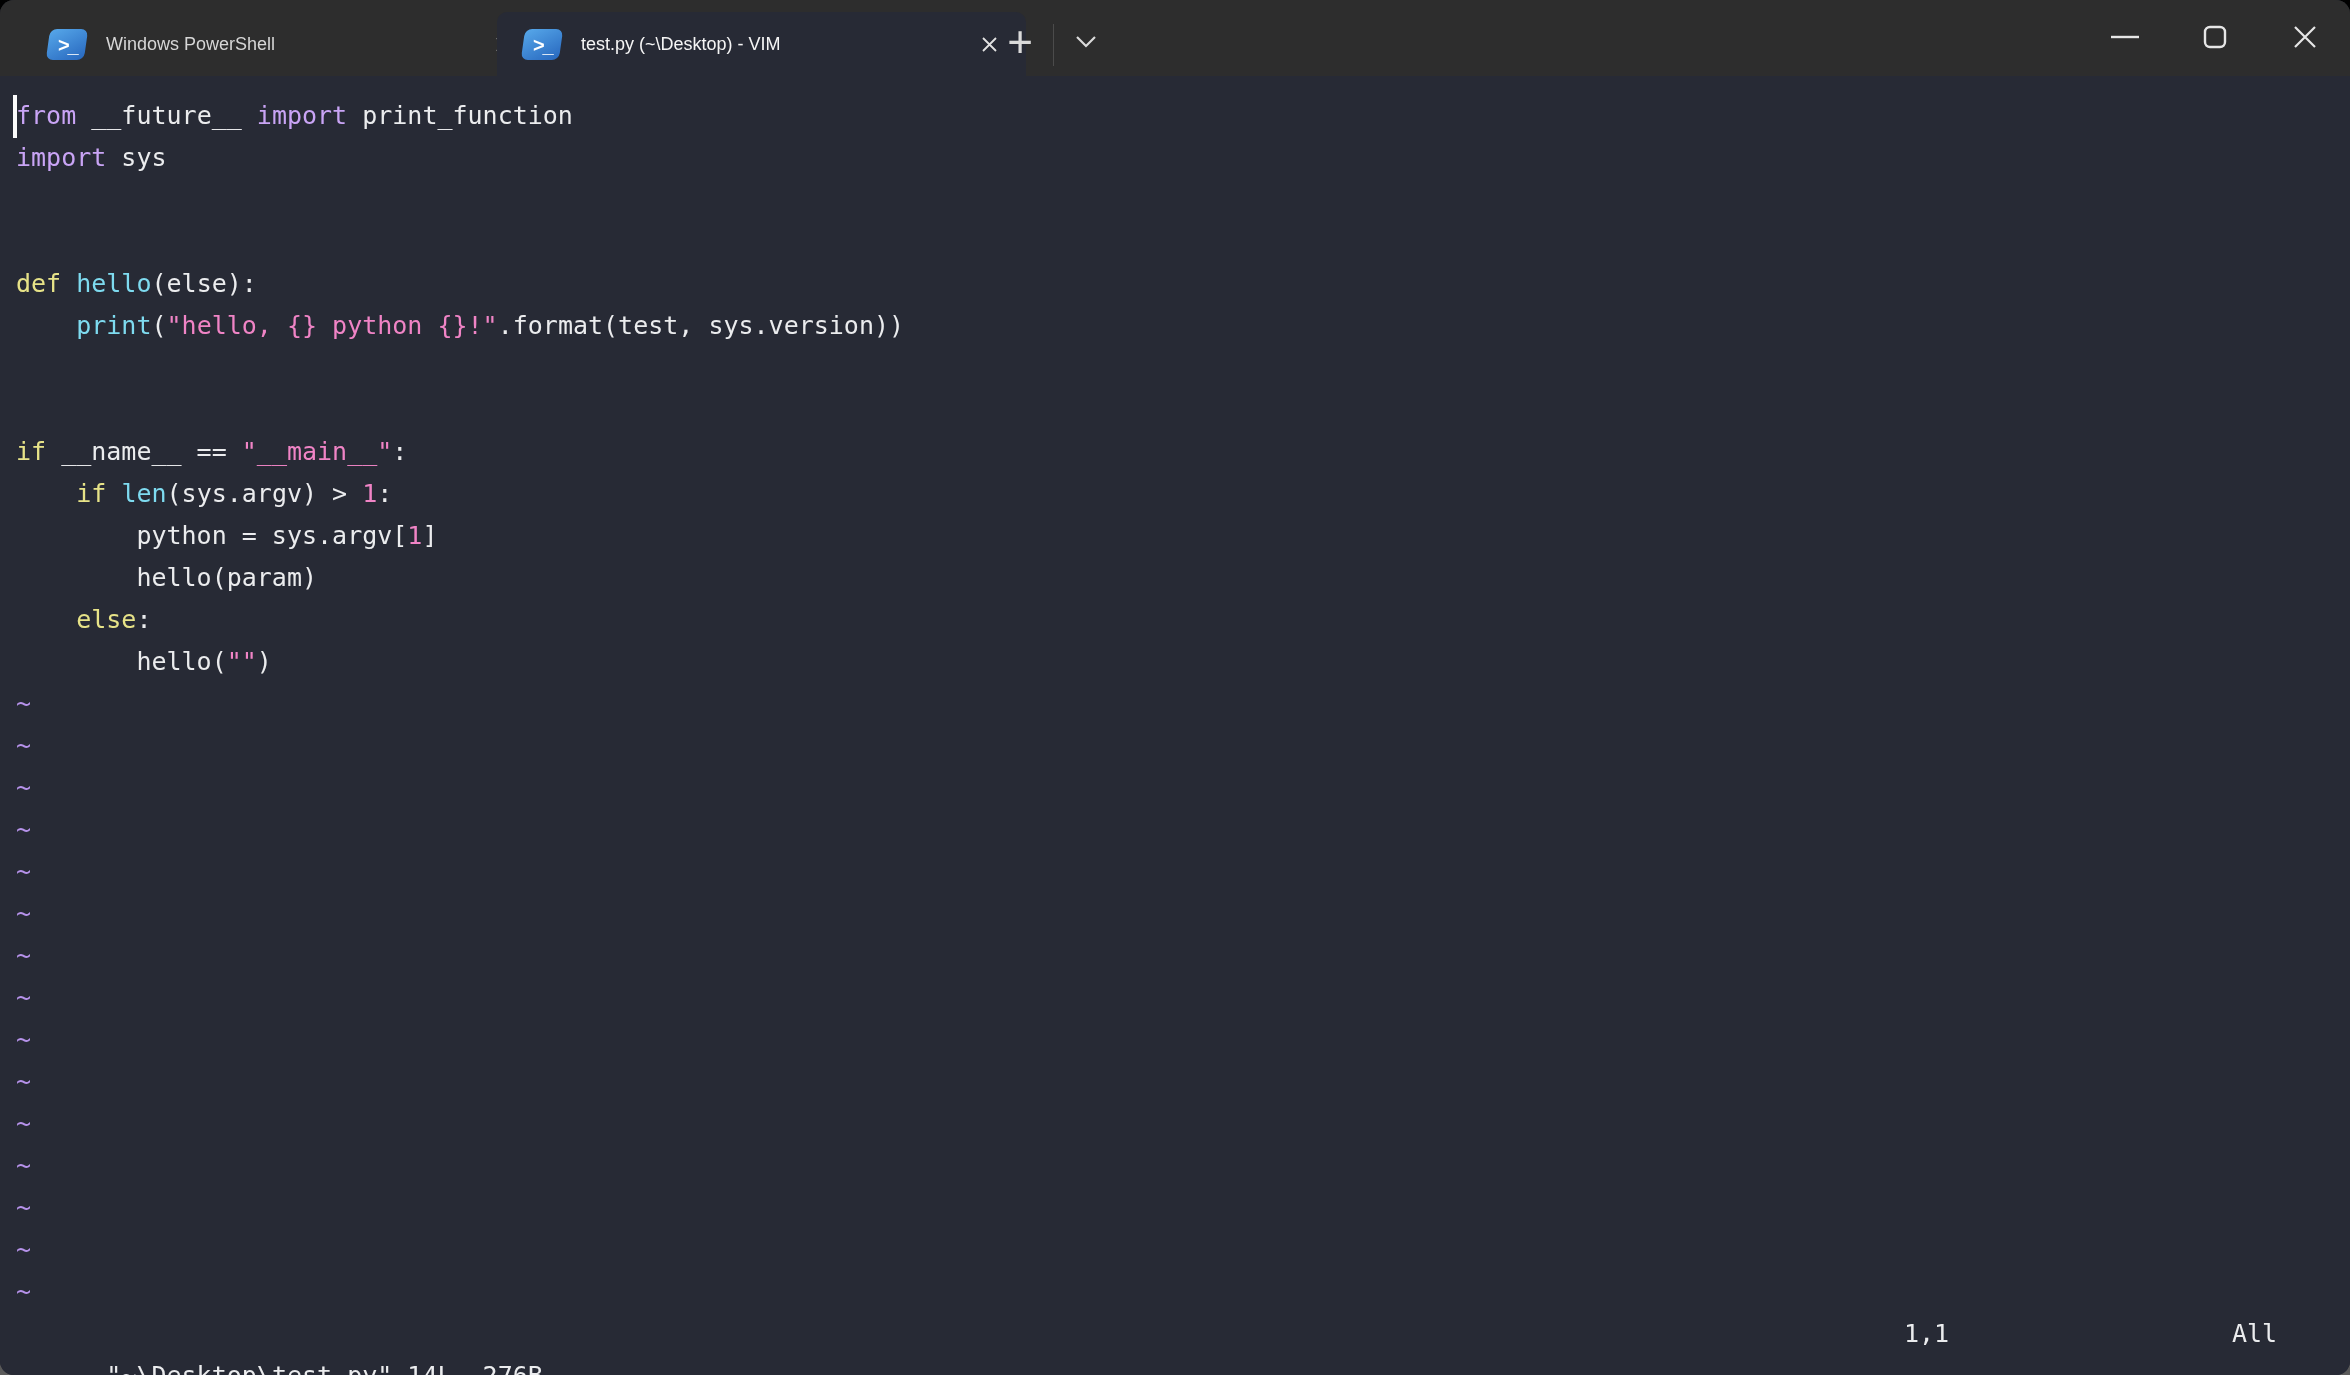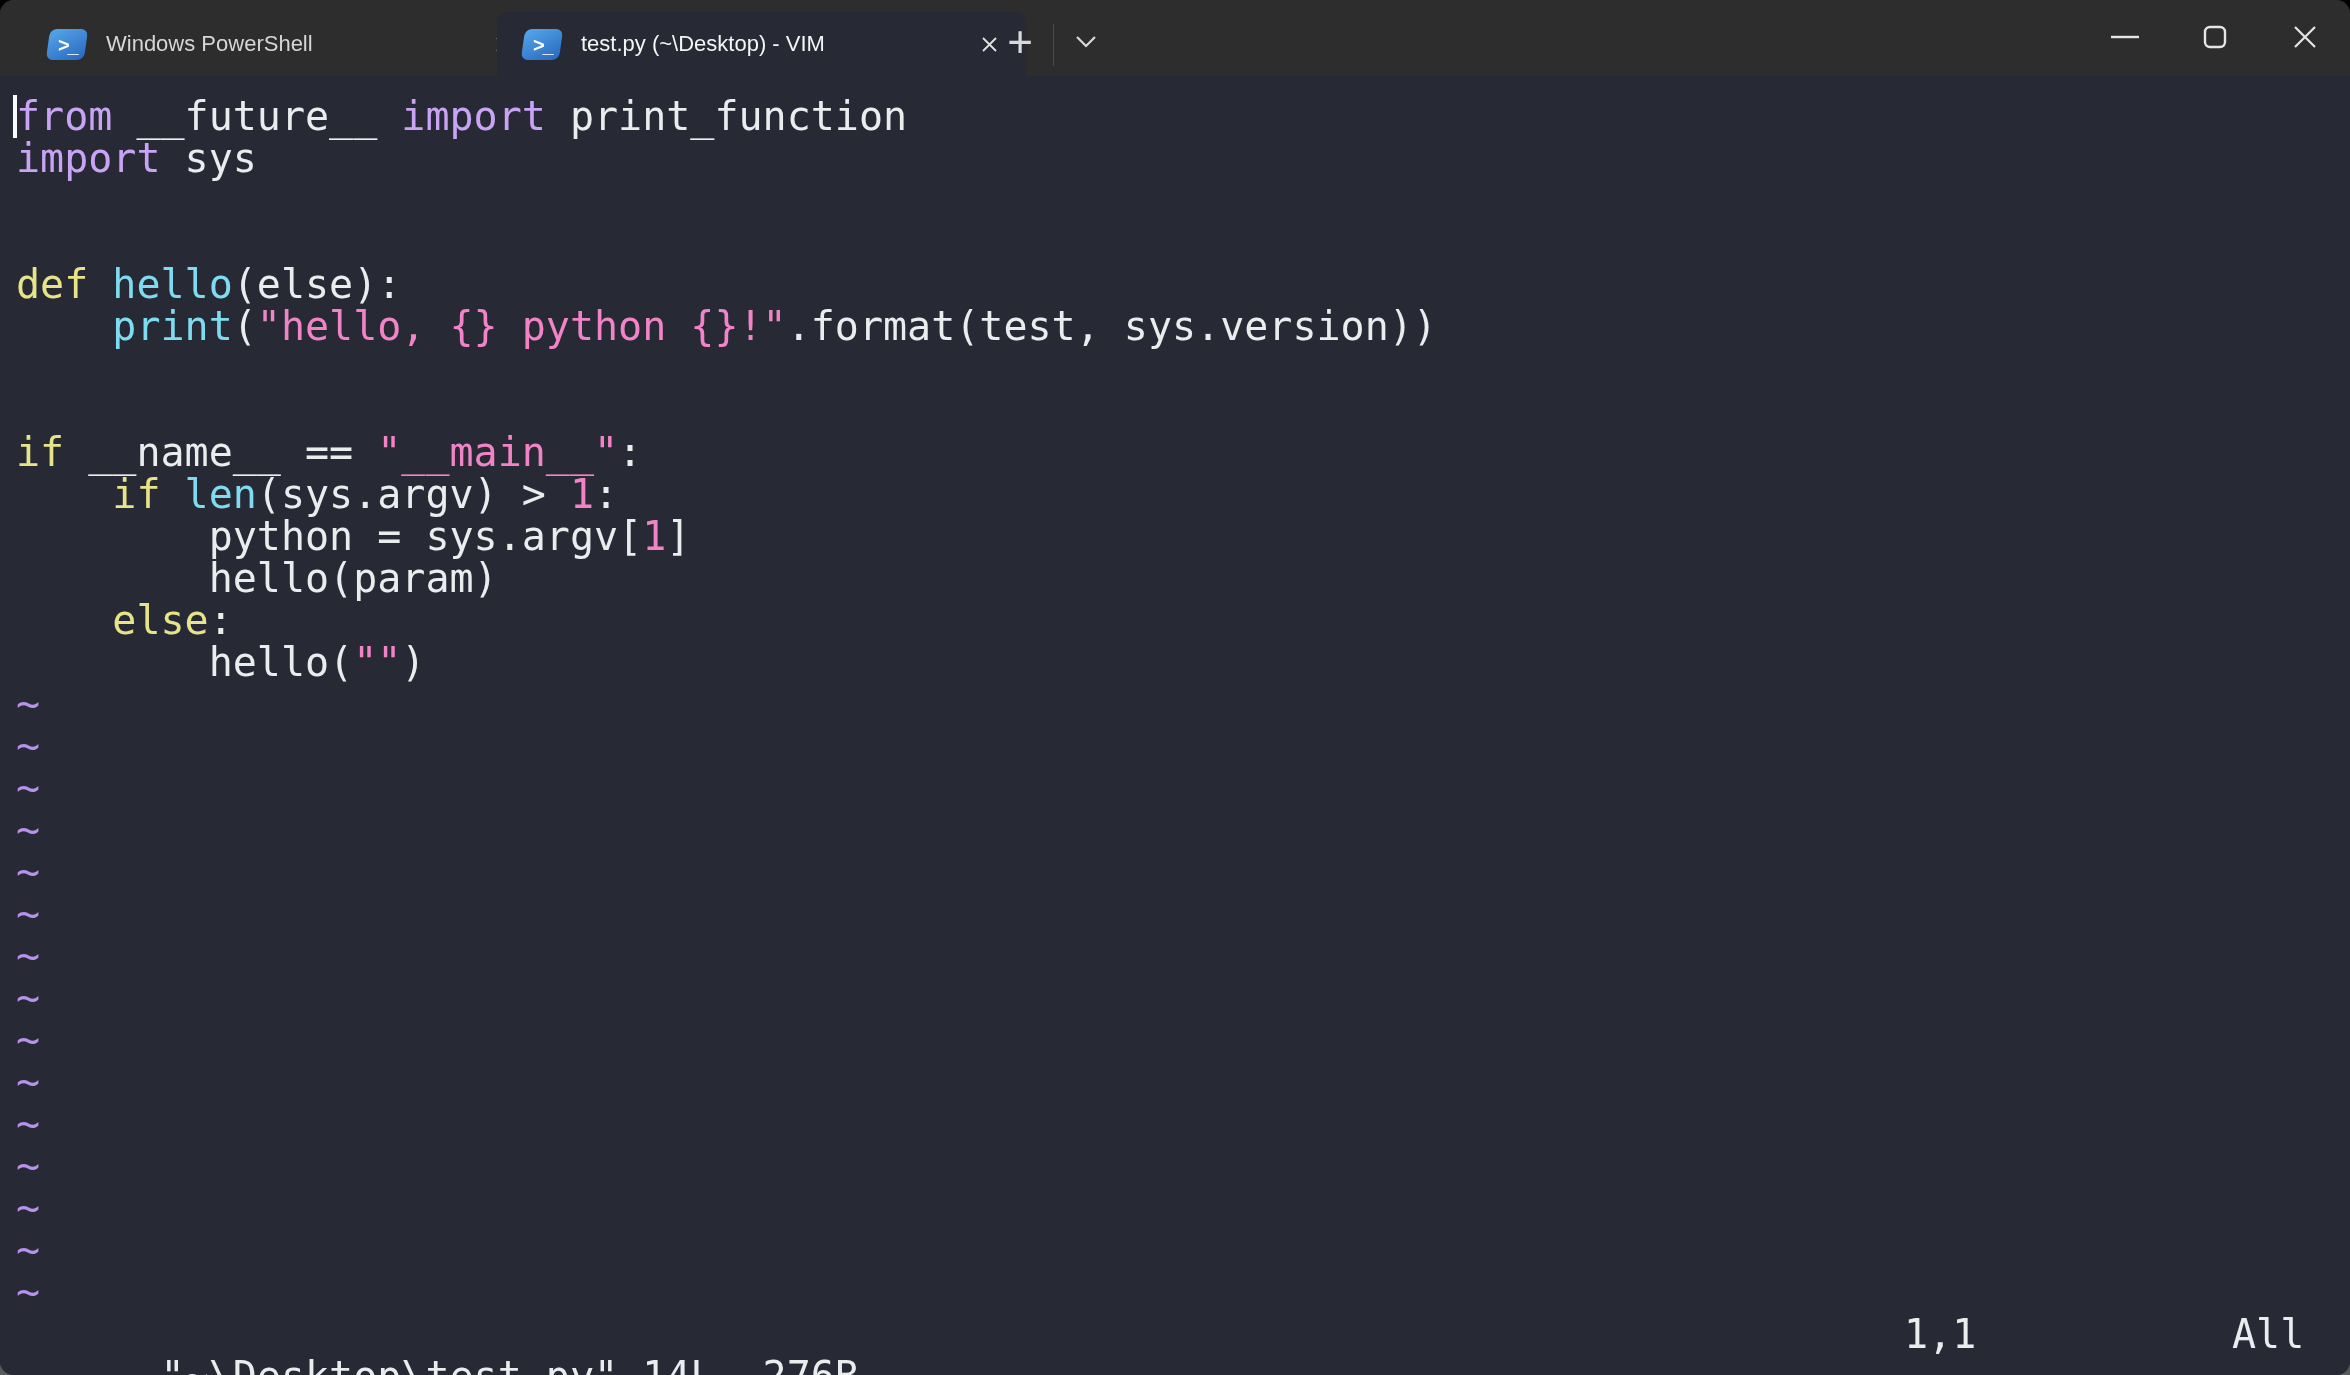--- a/index.html
+++ b/index.html
@@ -17,35 +17,35 @@
   .tab{position:absolute;top:12px;height:64px;display:flex;align-items:center;cursor:default}
   .tab.t0{left:18px;width:472px;padding:0 20px 0 30px}
   .tab.t1{left:497px;width:483px;padding:0 20px 0 26px;background:var(--term-bg,#272a35);border-radius:10px 10px 0 0}
   .ps-icon{
     flex:none;width:38px;height:31px;border-radius:7px;
     background:linear-gradient(150deg,var(--icon-blue-1,#57a8ea),var(--icon-blue-2,#2767be));
     transform:skewX(-8deg);
     display:flex;align-items:center;justify-content:center;
   }
   .ps-icon .glyph{transform:skewX(8deg);color:#fff;font-weight:700;font-size:20px;letter-spacing:-2px;line-height:1}
-  .tab-title{margin-left:20px;font-size:22px;color:var(--tab-inactive-text,#d6d6d6);white-space:nowrap;overflow:hidden;flex:1}
+  .tab-title{margin-left:20px;font-size:18px;color:var(--tab-inactive-text,#d6d6d6);white-space:nowrap;overflow:hidden;flex:1}
   .tab.t1 .tab-title{color:var(--tab-active-text,#f5f5f5);font-weight:400}
   .tab-close{flex:none;margin-left:12px;width:34px;height:34px;display:flex;align-items:center;justify-content:center;border-radius:6px}
   .newtab{position:absolute;left:996px;top:16px;width:48px;height:52px;display:flex;align-items:center;justify-content:center;
           color:#dadada;font-size:44px;font-weight:100;line-height:1;border-radius:6px}
   .bar-divider{position:absolute;left:1053px;top:24px;width:1px;height:42px;background:#4b4b4b}
   .dropdown{position:absolute;left:1062px;top:16px;width:48px;height:52px;display:flex;align-items:center;justify-content:center;border-radius:6px}
   .win-controls{position:absolute;right:0;top:0;height:74px;display:flex}
   .win-btn{width:90px;height:74px;display:flex;align-items:center;justify-content:center}
   
   .term{
     position:absolute;top:76px;left:0;right:0;bottom:0;
     background:var(--term-bg,#272a35);
     font-family:"DejaVu Sans Mono",monospace;
-    font-size:40px;color:var(--code-text,#ebecee);
+    font-size:25px;color:var(--code-text,#ebecee);
     padding:19px 0 16px 16px;
   }
   .row{height:42px;line-height:42px;white-space:pre}
   .kw{color:var(--keyword,#c9a4f5)}
   .st{color:var(--statement,#e7e388)}
   .fn{color:var(--function,#7edbf0)}
   .str{color:var(--constant,#f084c6)}
   .tx{color:var(--code-text,#ebecee)}
   .tilde{color:var(--tilde,#b692ea)}
   .statusline{position:relative;height:42px;line-height:42px;white-space:pre}

